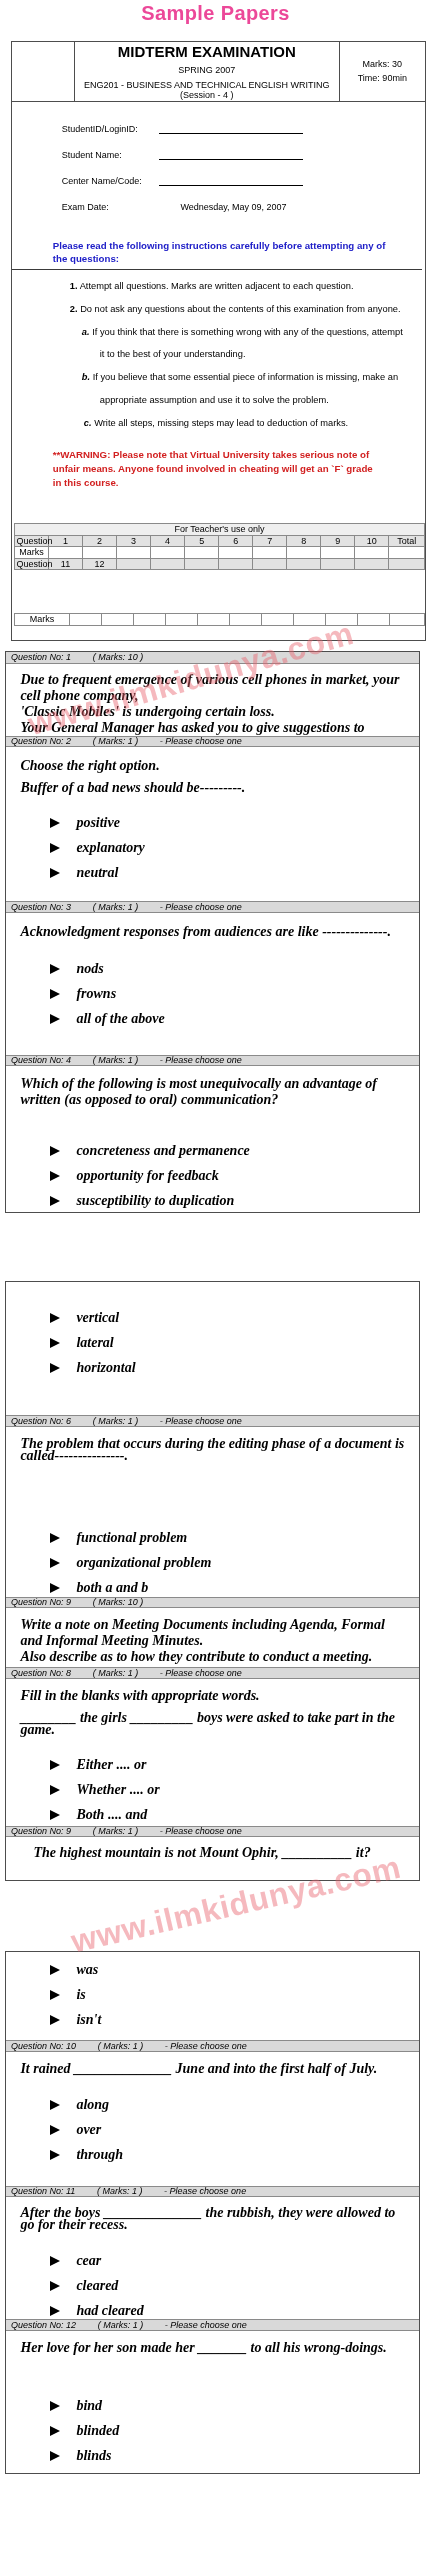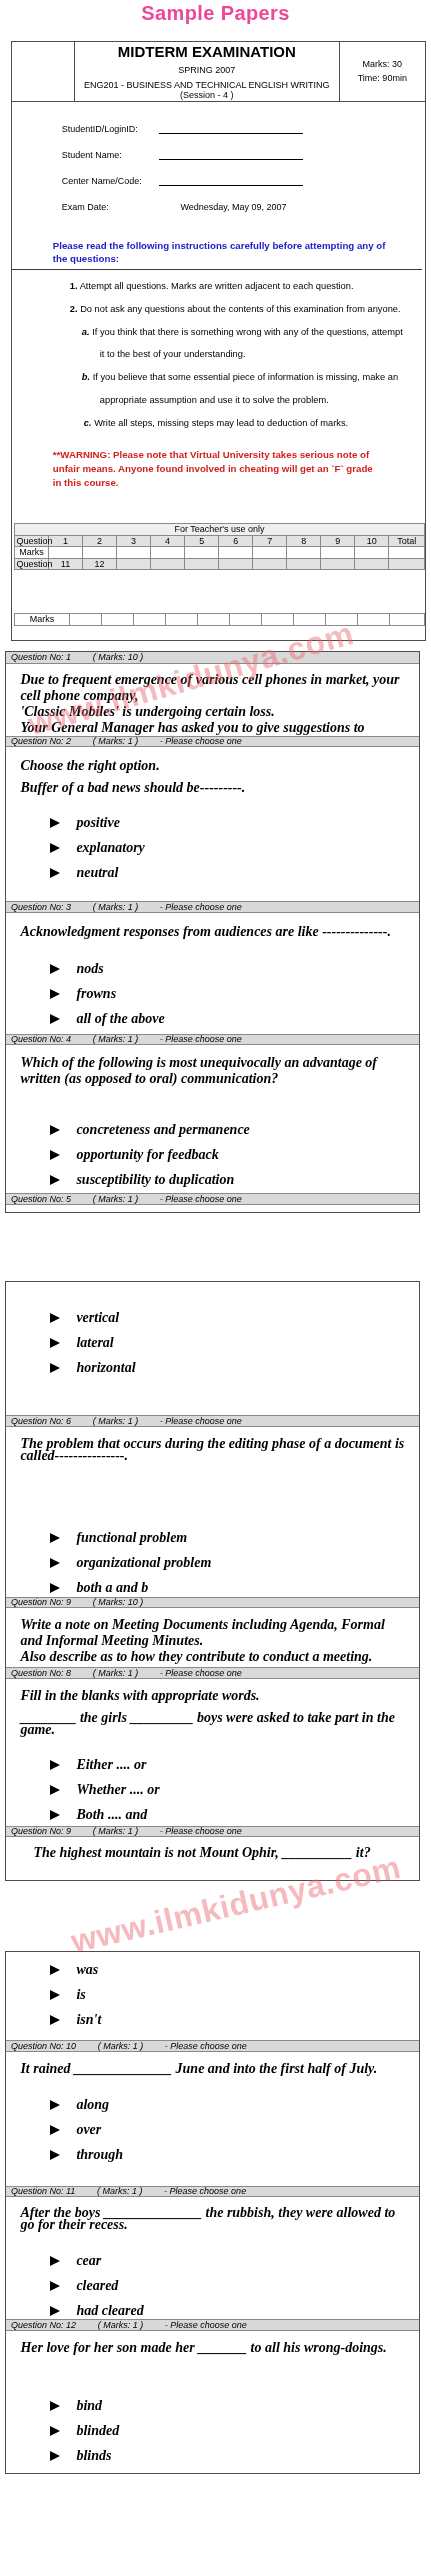--- a/index.html
+++ b/index.html
@@ -254,21 +254,21 @@
           <span>neutral</span>
         </div>
     </div>
   </div>
 
   <div class="qbar">
     <span>Question No: 3</span>
     <span class="m">( Marks: 1 )</span>
     <span class="c">-  Please choose one</span>
   </div>
-  <div class="qbody" style="height:121px">
+  <div class="qbody" style="height:142px">
     <p style="margin-top:13px">Acknowledgment responses from audiences are like --------------.</p>
     <div class="optlist" style="margin-top:18.7px">
       <div class="opt">
           <span class="arrow"></span>
           <span>nods</span>
         </div>
       <div class="opt">
           <span class="arrow"></span>
           <span>frowns</span>
         </div>

